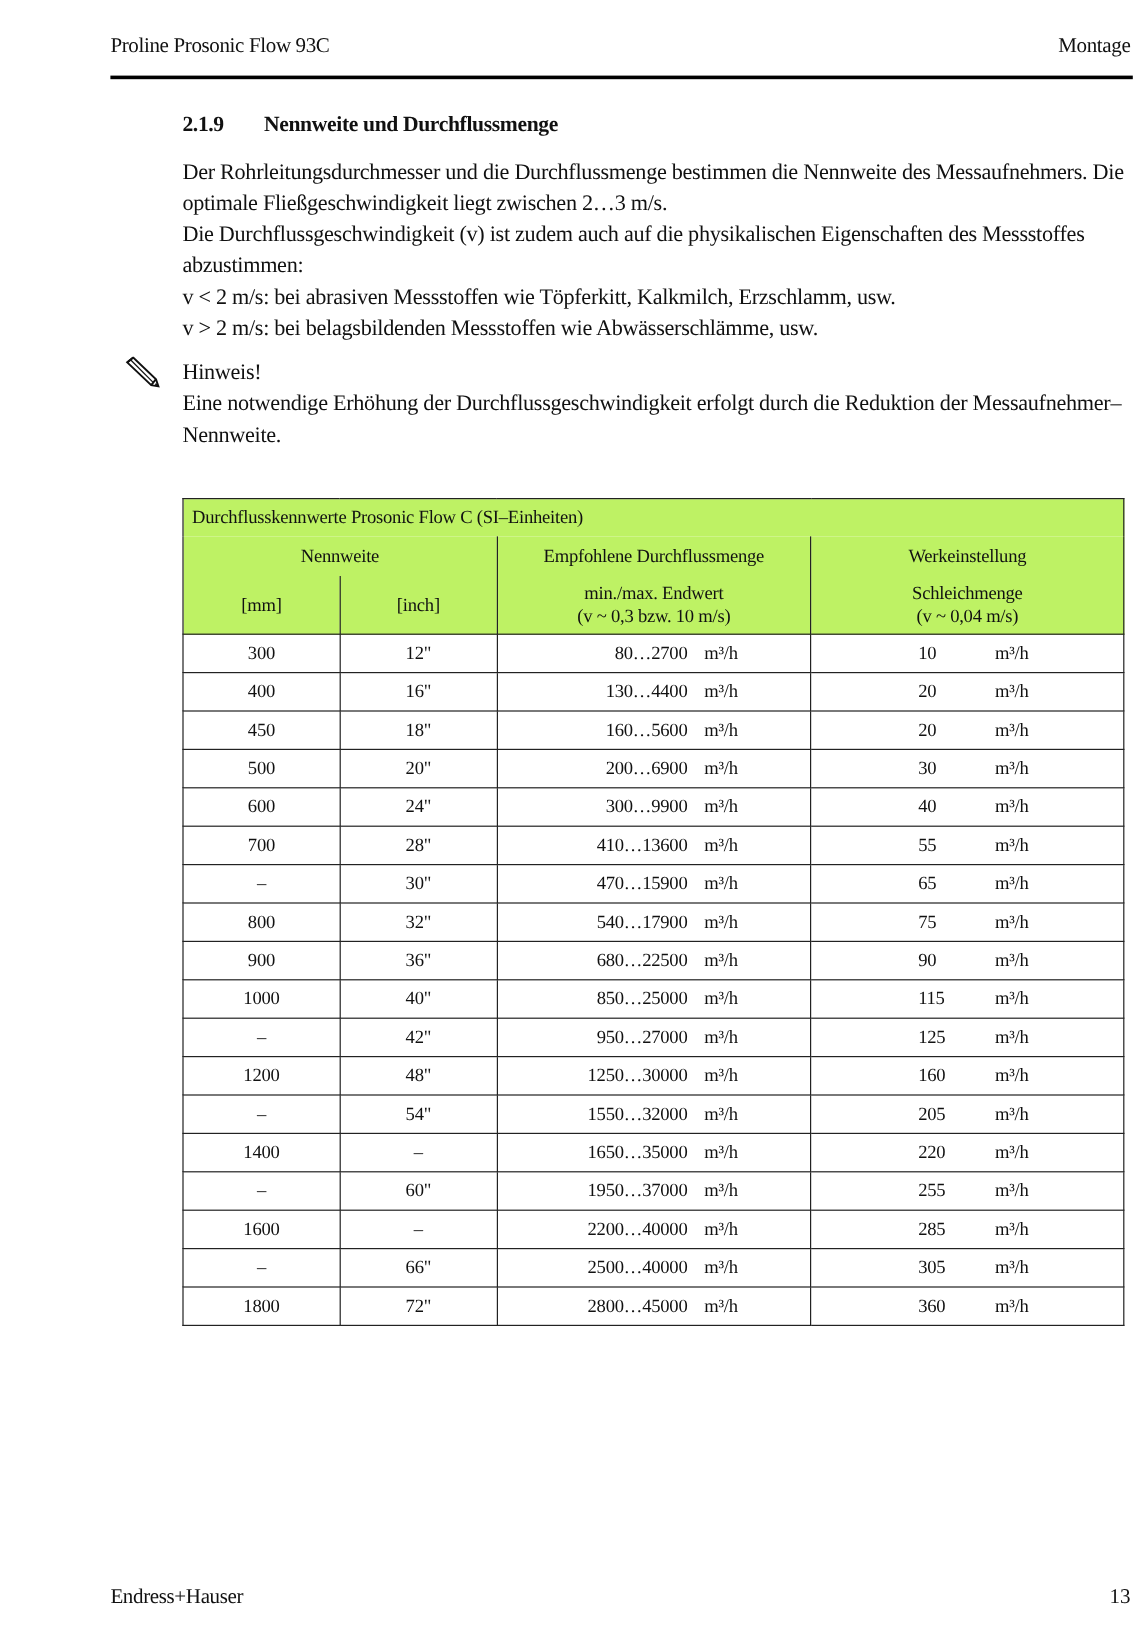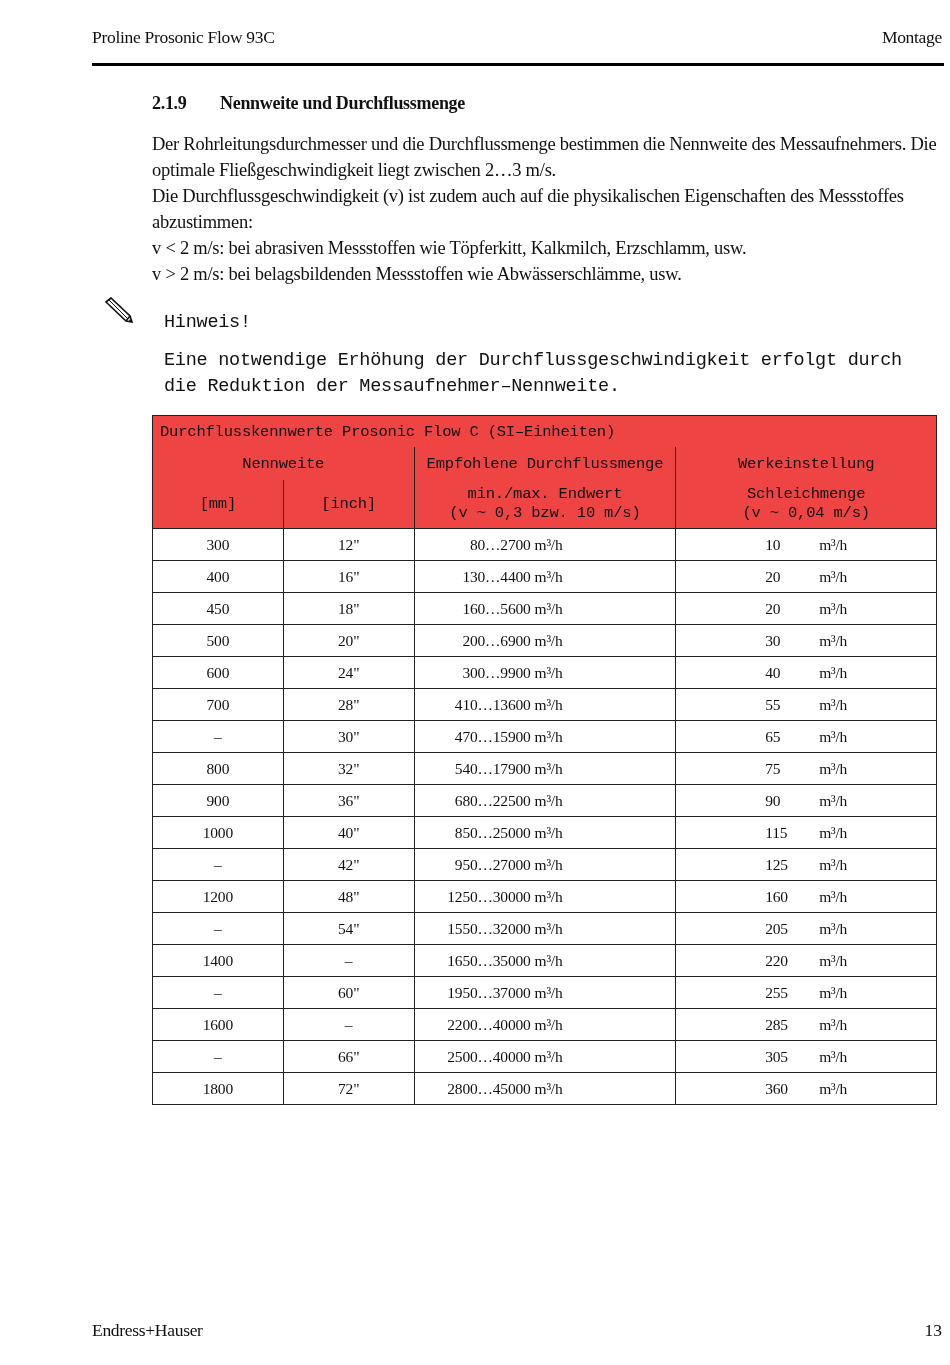--- a/index.html
+++ b/index.html
@@ -7,33 +7,33 @@
          font-family:"Liberation Serif","DejaVu Serif",serif; color:#111; }
   .hdr-left { position:absolute; left:92px; top:27px; font-size:17.5px; letter-spacing:-0.3px; }
   .hdr-right { position:absolute; right:8px; top:27px; font-size:17.5px; letter-spacing:-0.3px; }
   .hdr-rule { position:absolute; left:92px; top:63px; width:852px; height:3px; background:#000; }
   .sec-title { position:absolute; left:152px; top:93px; font-size:18px; font-weight:bold; letter-spacing:-0.3px; }
   .sec-title .num { display:inline-block; width:68px; }
   .body-text { position:absolute; left:152px; top:131px; width:790px; font-size:18.5px; line-height:26px; letter-spacing:-0.25px; }
   .body-text p { margin:0; }
   .note-icon { position:absolute; left:102px; top:297px; width:34px; height:28px; }
   .note { position:absolute; left:152px; top:298px; width:790px; font-size:18.5px; line-height:26px; letter-spacing:-0.25px; }
-  .note p { margin:12px;font-family:Liberation Mono, monospace; }
+  .note p { margin:0; }
   table.flow { position:absolute; left:152px; top:415px; width:785px; border-collapse:collapse; font-size:15.5px; letter-spacing:-0.2px; }
   table.flow td, table.flow th { border:1px solid #222; padding:0; font-weight:normal; }
-  table.flow thead th { background:#ef4444;font-family:Liberation Mono, monospace; }
+  table.flow thead th { background:#bef264; }
   .cap { text-align:left; padding-left:7px !important; height:31px; border-bottom:none !important; }
   .h1 th { height:33px; border-top:none !important; border-bottom:none !important; }
   .h2 th { height:48px; border-top:none !important; line-height:19px; }
   .h1 th.nw { border-right:1px solid #222; }
   tbody td { height:31px; text-align:center; }
   .c-mm { width:130px; } .c-in { width:130px; } .c-flow { width:261px; } .c-low { width:260px; }
-  .flowcell { display:flex; }
+  .flowcell { display:flex; justify-content:center; }
   .flowcell .rng { display:inline-block; width:116px; text-align:right; }
-  .unit { display:inline-block; width:60px; text-align:left; padding-left:4px; box-sizing:border-box; }
+  .unit { display:inline-block; width:60px; text-align:left; padding-left:14px; box-sizing:border-box; }
   .lowcell { display:flex; justify-content:center; padding-left:28px; }
   .lowcell .val { display:inline-block; width:50px; text-align:left; }
   .ftr-left { position:absolute; left:92px; top:1320px; font-size:17.5px; letter-spacing:-0.3px; }
   .ftr-right { position:absolute; right:8px; top:1320px; font-size:17.5px; }
 </style>
 </head>
 <body>
 
 <div class="hdr-left">Proline Prosonic Flow 93C</div>
 <div class="hdr-right">Montage</div>

